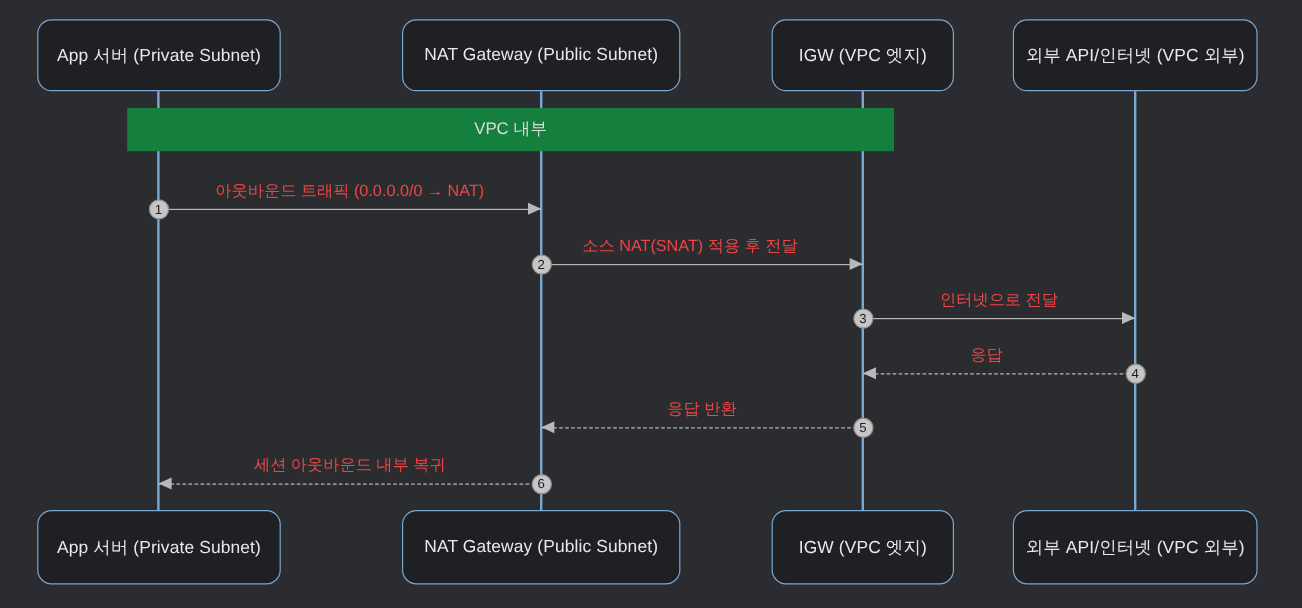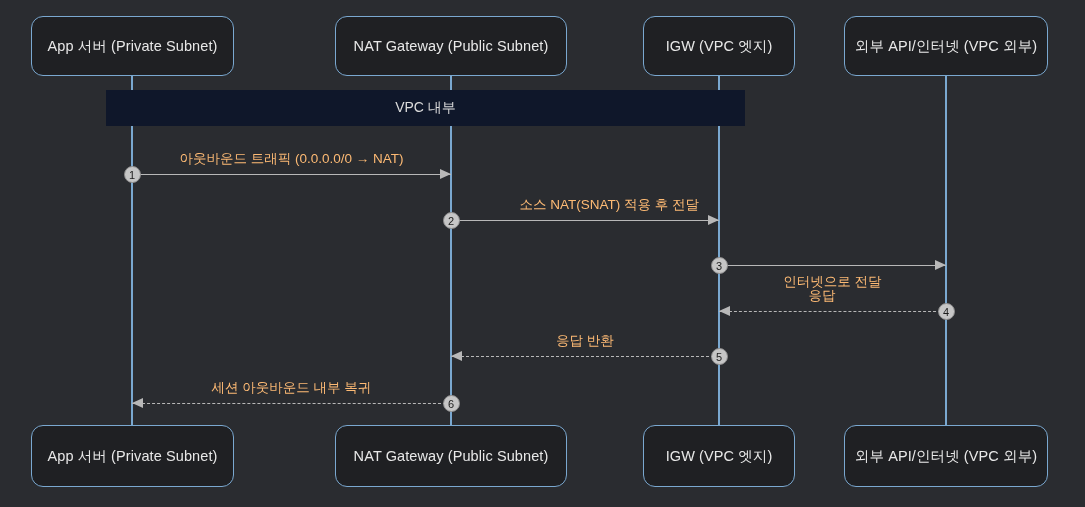--- a/index.html
+++ b/index.html
@@ -67,21 +67,21 @@
     border-bottom: 5.5px solid transparent;
   }
   .arrowhead.right {
     border-left: 11px solid #b8b8b8;
   }
   .arrowhead.left {
     border-right: 11px solid #b8b8b8;
   }
   .msg-label {
     position: absolute;
-    color: #fdba74;
+    color: #ef4444;
     font-size: 13.5px;
     white-space: nowrap;
     text-align: center;
     user-select: none;
   }
   .seq-badge {
     position: absolute;
     width: 17px;
     height: 17px;
     border-radius: 50%;
@@ -100,36 +100,36 @@
 <body>
 
 <div id="canvas">
   <div id="lifelines">
       <div class="lifeline" style="left: 131px; top: 76px; height: 349px; background: rgb(122, 168, 208);"></div>
       <div class="lifeline" style="left: 450px; top: 76px; height: 349px; background: rgb(122, 168, 208);"></div>
       <div class="lifeline" style="left: 718px; top: 76px; height: 349px; background: rgb(122, 168, 208);"></div>
       <div class="lifeline" style="left: 945px; top: 76px; height: 349px; background: rgb(122, 168, 208);"></div>
     </div>
   <div id="group-layer">
-      <div class="group-band" style="left: 106px; top: 90px; width: 639px; height: 36px; background: #0f172a;">
+      <div class="group-band" style="left: 106px; top: 90px; width: 639px; height: 36px; background: #15803d;">
         <span class="group-band-label">VPC 내부</span>
       </div>
     </div>
   <div id="messages">
       <div class="msg" style="left: 132px; top: 174px; width: 319px; border-top-color: rgb(184, 184, 184);"></div>
       <div class="arrowhead right" style="top: 169px; left: 440px; border-left-color: rgb(184, 184, 184);"></div>
       <div class="msg-label" style="left: 132px; width: 319px; top: 150px;">아웃바운드 트래픽 (0.0.0.0/0 → NAT)</div>
       <div class="seq-badge" style="left: 123.5px; top: 165.5px; background: rgb(198, 198, 198);">1</div>
       <div class="msg" style="left: 451px; top: 220px; width: 268px; border-top-color: rgb(184, 184, 184);"></div>
       <div class="arrowhead right" style="top: 215px; left: 708px; border-left-color: rgb(184, 184, 184);"></div>
-      <div class="msg-label" style="left: 451px; width: 248px; top: 196px; text-align: right;">소스 NAT(SNAT) 적용 후 전달</div>
+      <div class="msg-label" style="left: 451px; width: 248px; top: 196px;">소스 NAT(SNAT) 적용 후 전달</div>
       <div class="seq-badge" style="left: 442.5px; top: 211.5px; background: rgb(198, 198, 198);">2</div>
       <div class="msg" style="left: 719px; top: 265px; width: 227px; border-top-color: rgb(184, 184, 184);"></div>
       <div class="arrowhead right" style="top: 260px; left: 935px; border-left-color: rgb(184, 184, 184);"></div>
-      <div class="msg-label" style="left: 719px; width: 227px; top: 241px; margin-top: 32px;">인터넷으로 전달</div>
+      <div class="msg-label" style="left: 719px; width: 227px; top: 241px;">인터넷으로 전달</div>
       <div class="seq-badge" style="left: 710.5px; top: 256.5px; background: rgb(198, 198, 198);">3</div>
       <div class="msg dashed" style="left: 719px; top: 311px; width: 227px; border-top-color: rgb(184, 184, 184);"></div>
       <div class="arrowhead left" style="top: 306px; left: 719px; border-right-color: rgb(184, 184, 184);"></div>
       <div class="msg-label" style="left: 719px; width: 206px; top: 287px;">응답</div>
       <div class="seq-badge" style="left: 937.5px; top: 302.5px; background: rgb(198, 198, 198);">4</div>
       <div class="msg dashed" style="left: 451px; top: 356px; width: 268px; border-top-color: rgb(184, 184, 184);"></div>
       <div class="arrowhead left" style="top: 351px; left: 451px; border-right-color: rgb(184, 184, 184);"></div>
       <div class="msg-label" style="left: 451px; width: 268px; top: 332px;">응답 반환</div>
       <div class="seq-badge" style="left: 710.5px; top: 347.5px; background: rgb(198, 198, 198);">5</div>
       <div class="msg dashed" style="left: 132px; top: 403px; width: 319px; border-top-color: rgb(184, 184, 184);"></div>

